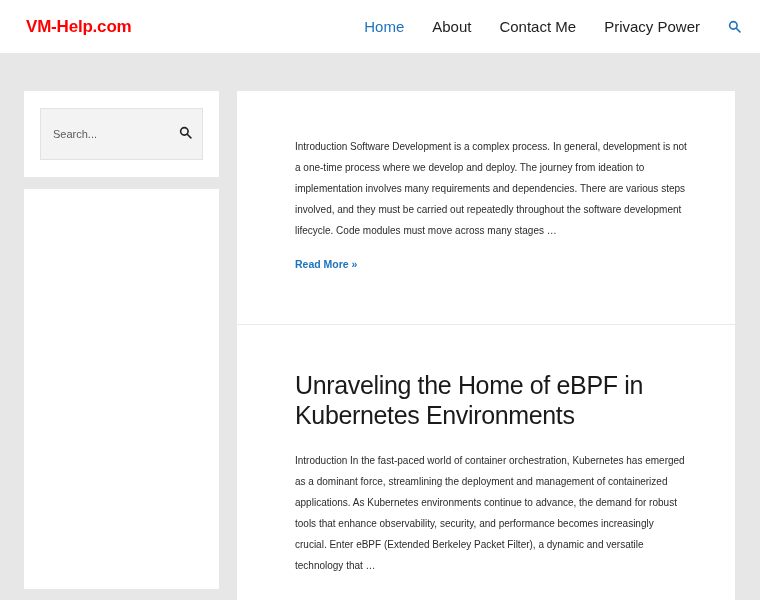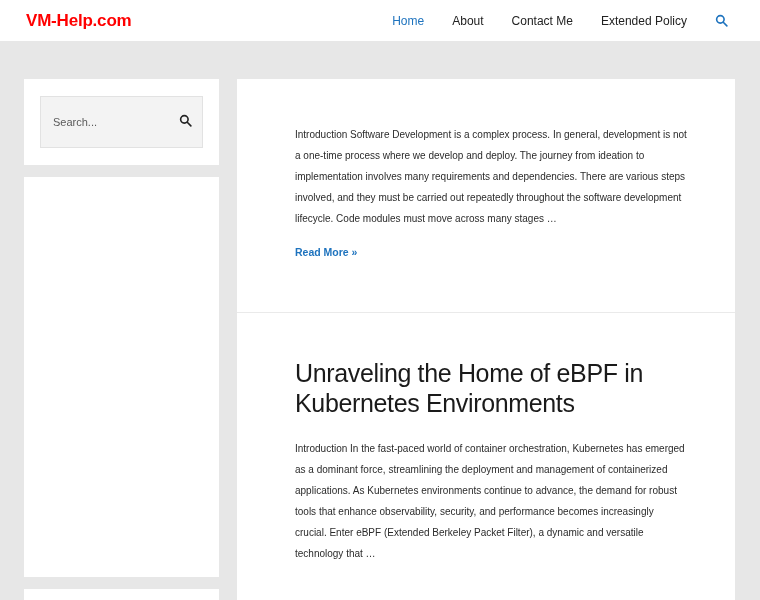--- a/index.html
+++ b/index.html
@@ -11,25 +11,25 @@
   }
 
   body {
     background: #e7e7e7;
     font-family: "Liberation Sans", sans-serif;
     -webkit-font-smoothing: antialiased;
   }
 
   
   .site-header {
-    height: 41px;
+    height: 53px;
     background: #ffffff;
     display: flex;
     align-items: center;
-    padding: 0 28px 0 26px;
+    padding: 0 15px 0 26px;
     position: relative;
     z-index: 5;
   }
 
   .logo {
     font-size: 17px;
     font-weight: bold;
     color: #ff0000;
     letter-spacing: -0.2px;
     line-height: 1;
@@ -38,21 +38,21 @@
   }
 
   .main-nav {
     margin-left: auto;
     display: flex;
     align-items: center;
     gap: 0;
   }
 
   .nav-item {
-    font-size: 12px;
+    font-size: 15px;
     color: #222222;
     text-decoration: none;
     padding: 0 14px;
     white-space: nowrap;
     cursor: pointer;
     line-height: 1;
   }
 
   .nav-item.active { color: #1e73be; }
 
@@ -170,21 +170,21 @@
 </head>
 <body>
 
 <header class="site-header">
   <div class="logo">VM-Help.com</div>
 
   <nav class="main-nav">
     <a class="nav-item active" href="#">Home</a>
     <a class="nav-item" href="#">About</a>
     <a class="nav-item" href="#">Contact Me</a>
-    <a class="nav-item" href="#">Extended Policy</a>
+    <a class="nav-item" href="#">Privacy Power</a>
 
     <button class="nav-search-btn">
       <span>
         <svg width="13" height="13" viewBox="0 0 16 16" fill="none" stroke="#1e73be" stroke-width="2">
           <circle cx="6.6" cy="6.6" r="4.6"></circle>
           <line x1="10.2" y1="10.2" x2="14.6" y2="14.6" stroke-linecap="round"></line>
         </svg>
       </span>
     </button>
   </nav>

